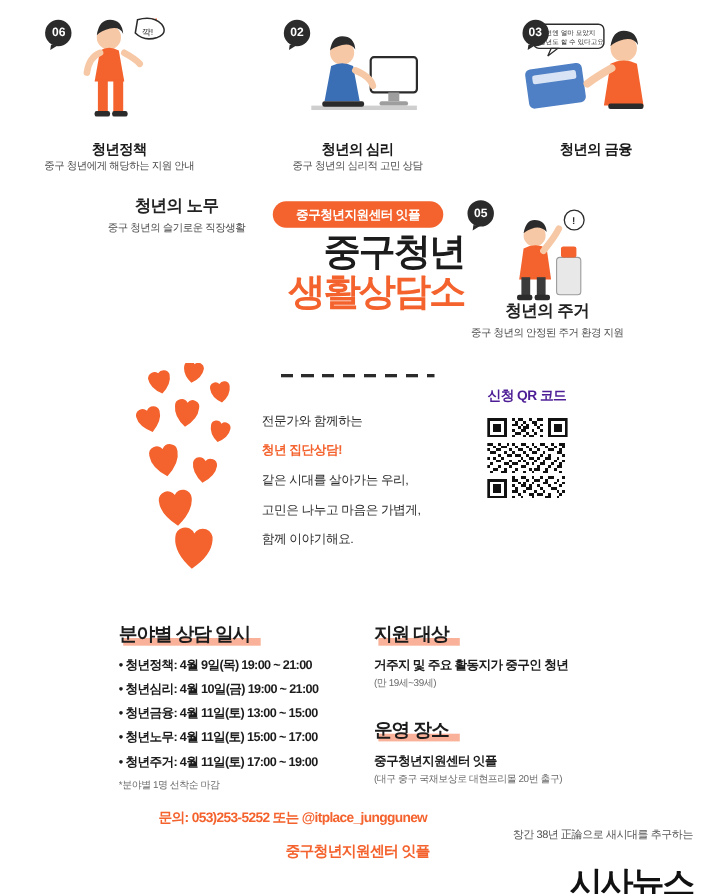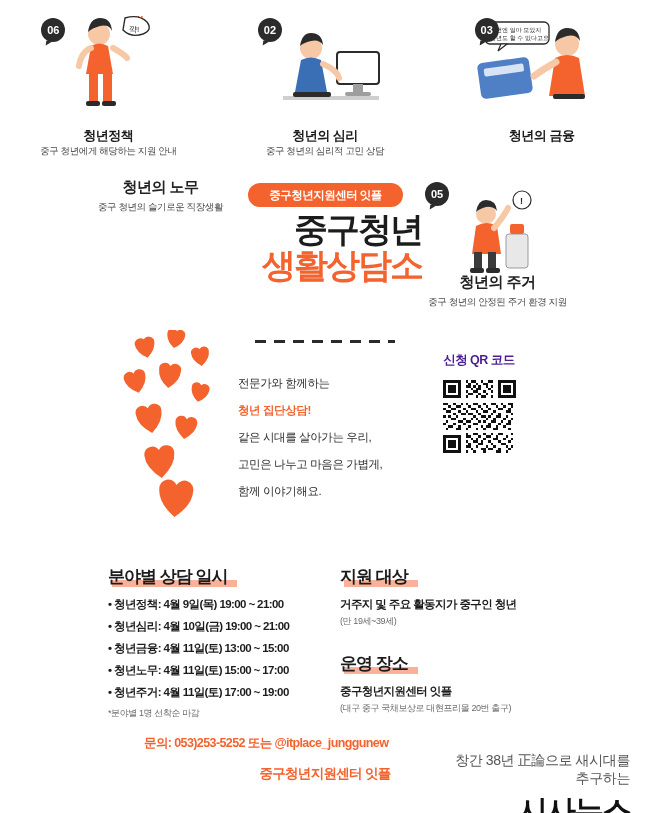--- a/index.html
+++ b/index.html
@@ -110,21 +110,21 @@
   .rt-sub{font-size:9px;color:#6a6a6a;margin-top:3px;letter-spacing:-0.4px;}
   .rt-gap{height:24px;}
 
   .footer-brand{
     position:absolute;left:0;top:765px;width:650px;text-align:center;
     font-size:13.5px;font-weight:bold;color:#f4622d;letter-spacing:-0.7px;
   }
   .news-logo{
     position:absolute;right:20px;top:752px;width:190px;text-align:right;
   }
-  .news-tag{font-size:14px;color:#555;letter-spacing:-0.4px;margin-bottom:3px;}
+  .news-tag{font-size:10px;color:#555;letter-spacing:-0.4px;margin-bottom:17px;}
   .news-name{
     font-size:30px;font-weight:bold;color:#111;letter-spacing:-2px;
     font-family:"Liberation Serif", serif;
   }
 </style>
 </head>
 <body>
 
 <div class="poster">
 

